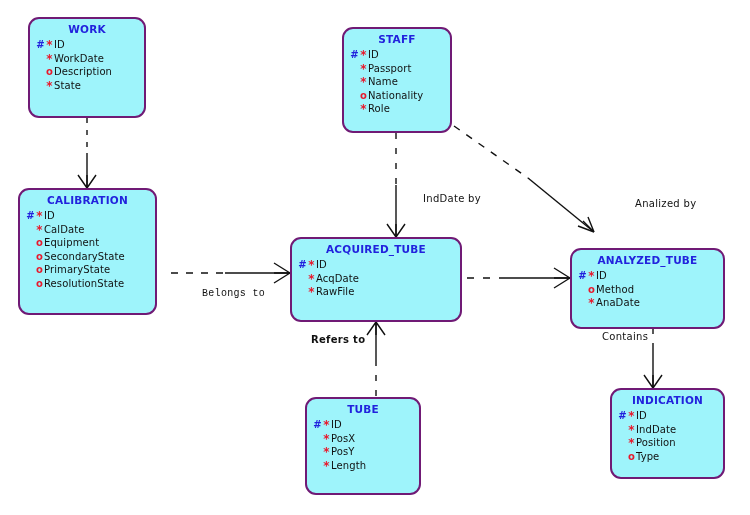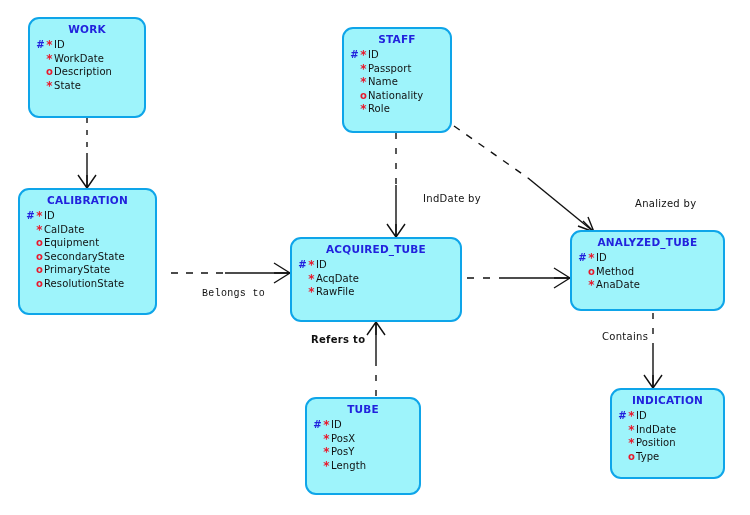--- a/index.html
+++ b/index.html
@@ -21,21 +21,21 @@
     position: absolute;
     left: 0;
     top: 0;
     width: 750px;
     height: 515px;
   }
   .entity {
     position: absolute;
     box-sizing: border-box;
     background: #9ef4fb;
-    border: 2px solid #0ea5e9;
+    border: 2px solid #701a75;
     border-radius: 11px;
     z-index: 5;
   }
   .entity-title {
     text-align: center;
     color: #2222dd;
     font-weight: bold;
     font-size: 10.5px;
     letter-spacing: 0.2px;
     margin-top: 4px;
@@ -173,21 +173,21 @@
 
   <div class="entity" style="left: 290px; top: 237px; width: 172px; height: 85px;">
     <div class="entity-title">ACQUIRED_TUBE</div>
     <div class="attr-list">
         <span class="attr"><span class="mark mark-pk">#</span><span class="mark mark-req">*</span><span class="attr-name">ID</span></span>
         <span class="attr"><span class="mark mark-blank">&nbsp;</span><span class="mark mark-req">*</span><span class="attr-name">AcqDate</span></span>
         <span class="attr"><span class="mark mark-blank">&nbsp;</span><span class="mark mark-req">*</span><span class="attr-name">RawFile</span></span>
       </div>
   </div>
 
-  <div class="entity" style="left: 570px; top: 230px; width: 155px; height: 81px;">
+  <div class="entity" style="left: 570px; top: 248px; width: 155px; height: 81px;">
     <div class="entity-title">ANALYZED_TUBE</div>
     <div class="attr-list">
         <span class="attr"><span class="mark mark-pk">#</span><span class="mark mark-req">*</span><span class="attr-name">ID</span></span>
         <span class="attr"><span class="mark mark-blank">&nbsp;</span><span class="mark mark-opt">o</span><span class="attr-name">Method</span></span>
         <span class="attr"><span class="mark mark-blank">&nbsp;</span><span class="mark mark-req">*</span><span class="attr-name">AnaDate</span></span>
       </div>
   </div>
 
   <div class="entity" style="left: 305px; top: 397px; width: 116px; height: 98px;">
     <div class="entity-title">TUBE</div>

